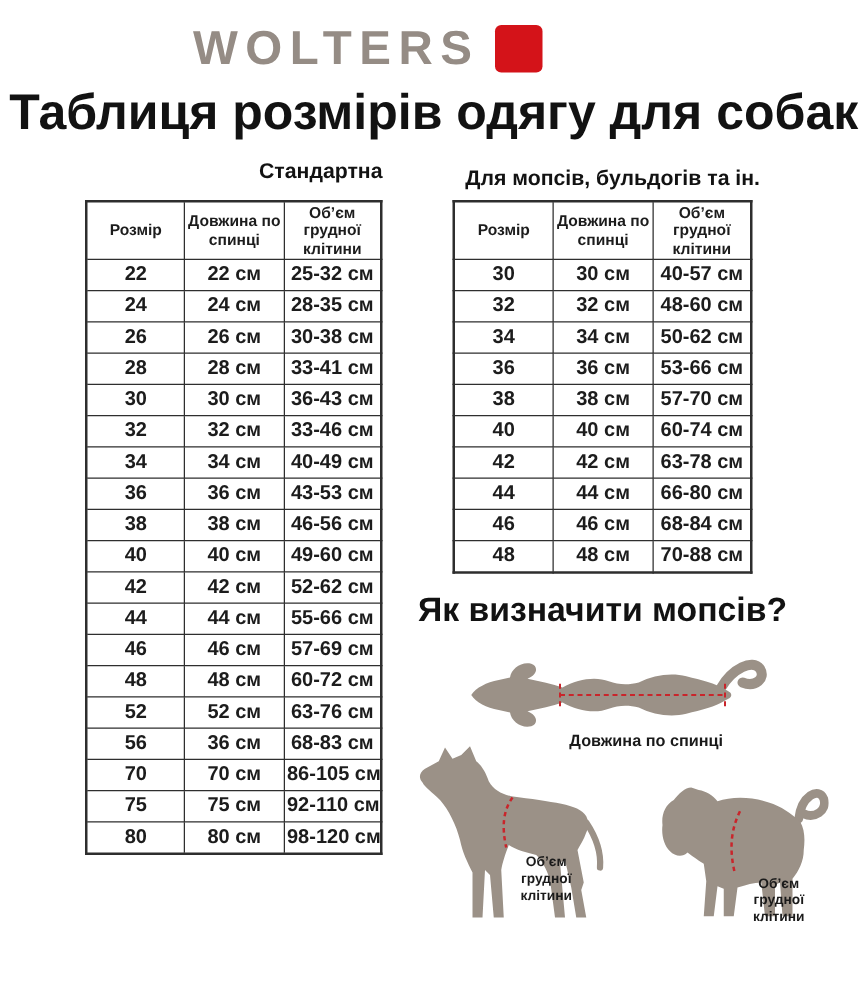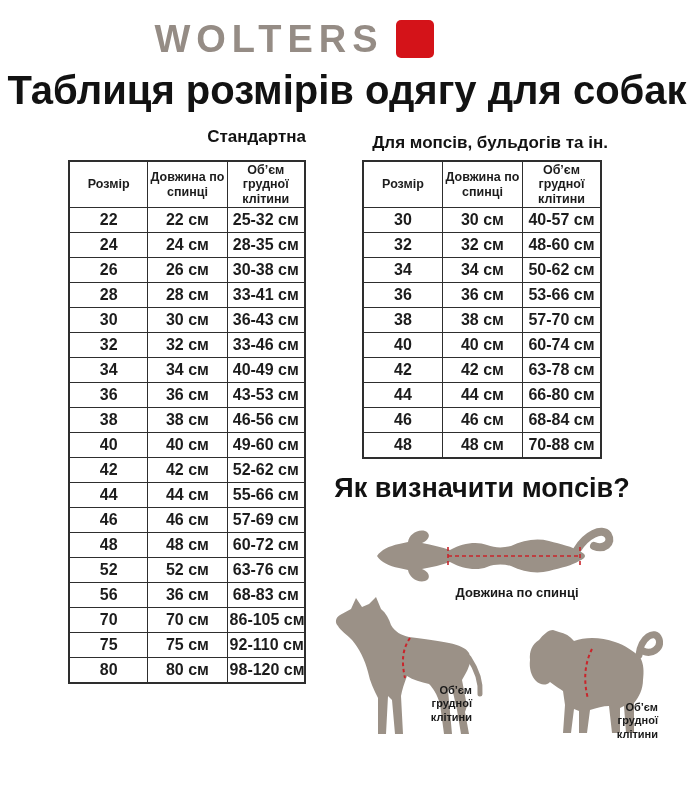--- a/index.html
+++ b/index.html
@@ -35,21 +35,21 @@
   .svg-dog1{left:331px;top:596px;}
   .svg-dog2{left:527px;top:627px;}
 
   .dog-fill{fill:var(--silhouette);stroke:none;}
   .dog-stroke{fill:none;stroke:var(--silhouette);stroke-linecap:round;}
   .dash-line{fill:none;stroke:var(--dash_red);stroke-width:1.6;stroke-dasharray:4 3;}
   .dash-arc{fill:none;stroke:var(--dash_red);stroke-width:2;stroke-dasharray:3.5 3;}
 
   .measure-label{position:absolute;font-weight:700;color:#1a1a1a;}
   .back-length-label{left:432px;top:585px;width:170px;text-align:center;font-size:13px;}
-  .chest-label{font-size:11px;line-height:1.22;white-space:pre-line;text-align:right;}
+  .chest-label{font-size:11px;line-height:1.22;white-space:pre-line;text-align:center;}
   .chest-label-1{left:402px;top:684px;width:70px;}
   .chest-label-2{left:588px;top:701px;width:70px;}
 </style>
 </head>
 <body>
 
 <div class="page">
 
   <div class="logo">
     <span class="logo-text">WOLTERS</span>

